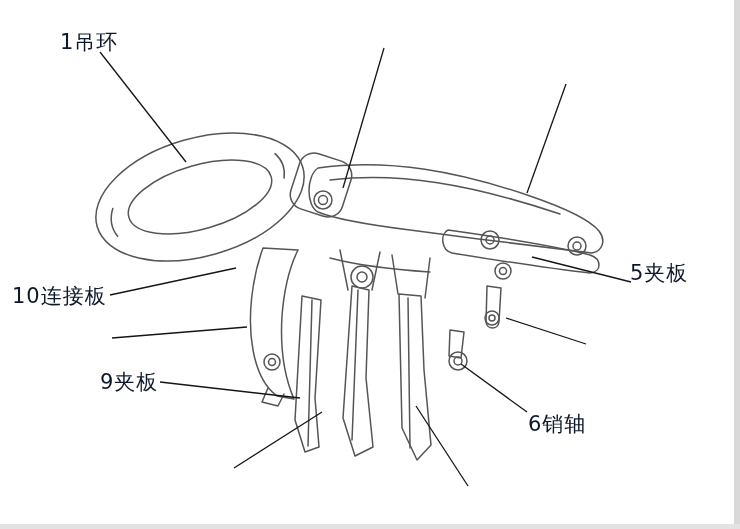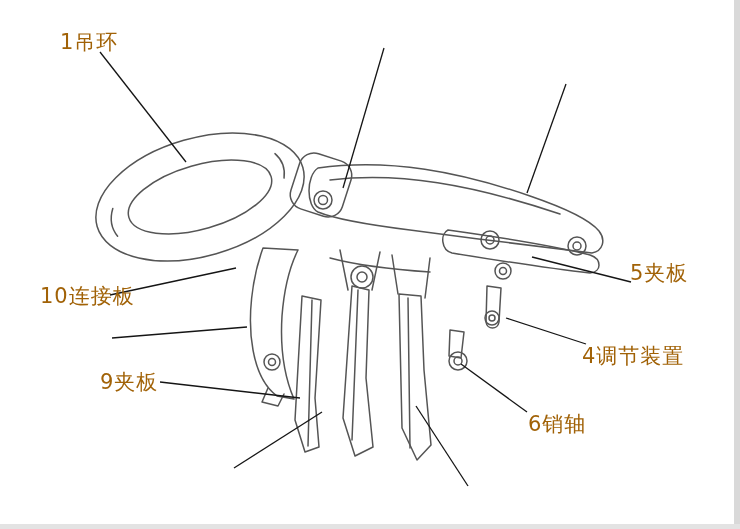--- a/index.html
+++ b/index.html
@@ -14,21 +14,21 @@
     position:absolute;right:0;top:0;width:6px;height:100%;
     background:#d9d9d9;
   }
   .edge-bottom{
     position:absolute;left:0;bottom:0;width:100%;height:5px;
     background:#e3e3e3;
   }
   .lbl{
     position:absolute;
     font-size:21px;
-    color:#a16207;
+    color:#0f172a;
     white-space:nowrap;
     letter-spacing:1px;
   }
   svg{position:absolute;left:0;top:0;}
   .drawing{stroke:#555;fill:none;stroke-width:1.5;stroke-linejoin:round;stroke-linecap:round;}
   .leader{stroke:#151515;stroke-width:1.3;}
 </style>
 </head>
 <body>
 
@@ -107,21 +107,20 @@
       <line x1="527" y1="412" x2="461" y2="364"></line>
       <line x1="468" y1="486" x2="416" y2="406"></line>
       <line x1="234" y1="468" x2="322" y2="412"></line>
       <line x1="160" y1="382" x2="300" y2="398"></line>
       <line x1="110" y1="295" x2="236" y2="268"></line>
       <line x1="112" y1="338" x2="247" y2="327"></line>
     </g>
   </svg>
 
   <div class="lbl" style="left:60px;top:28px">1吊环</div>
-  <div class="lbl" style="left:582px;top:342px">4调节装置</div>
   <div class="lbl" style="left:630px;top:259px">5夹板</div>
   <div class="lbl" style="left:528px;top:410px">6销轴</div>
   <div class="lbl" style="left:100px;top:368px">9夹板</div>
-  <div class="lbl" style="left:40px;top:282px">10连接板</div>
+  <div class="lbl" style="left:12px;top:282px">10连接板</div>
 
   <div class="edge-right"></div>
   <div class="edge-bottom"></div>
 </div>
 
 </body></html>

